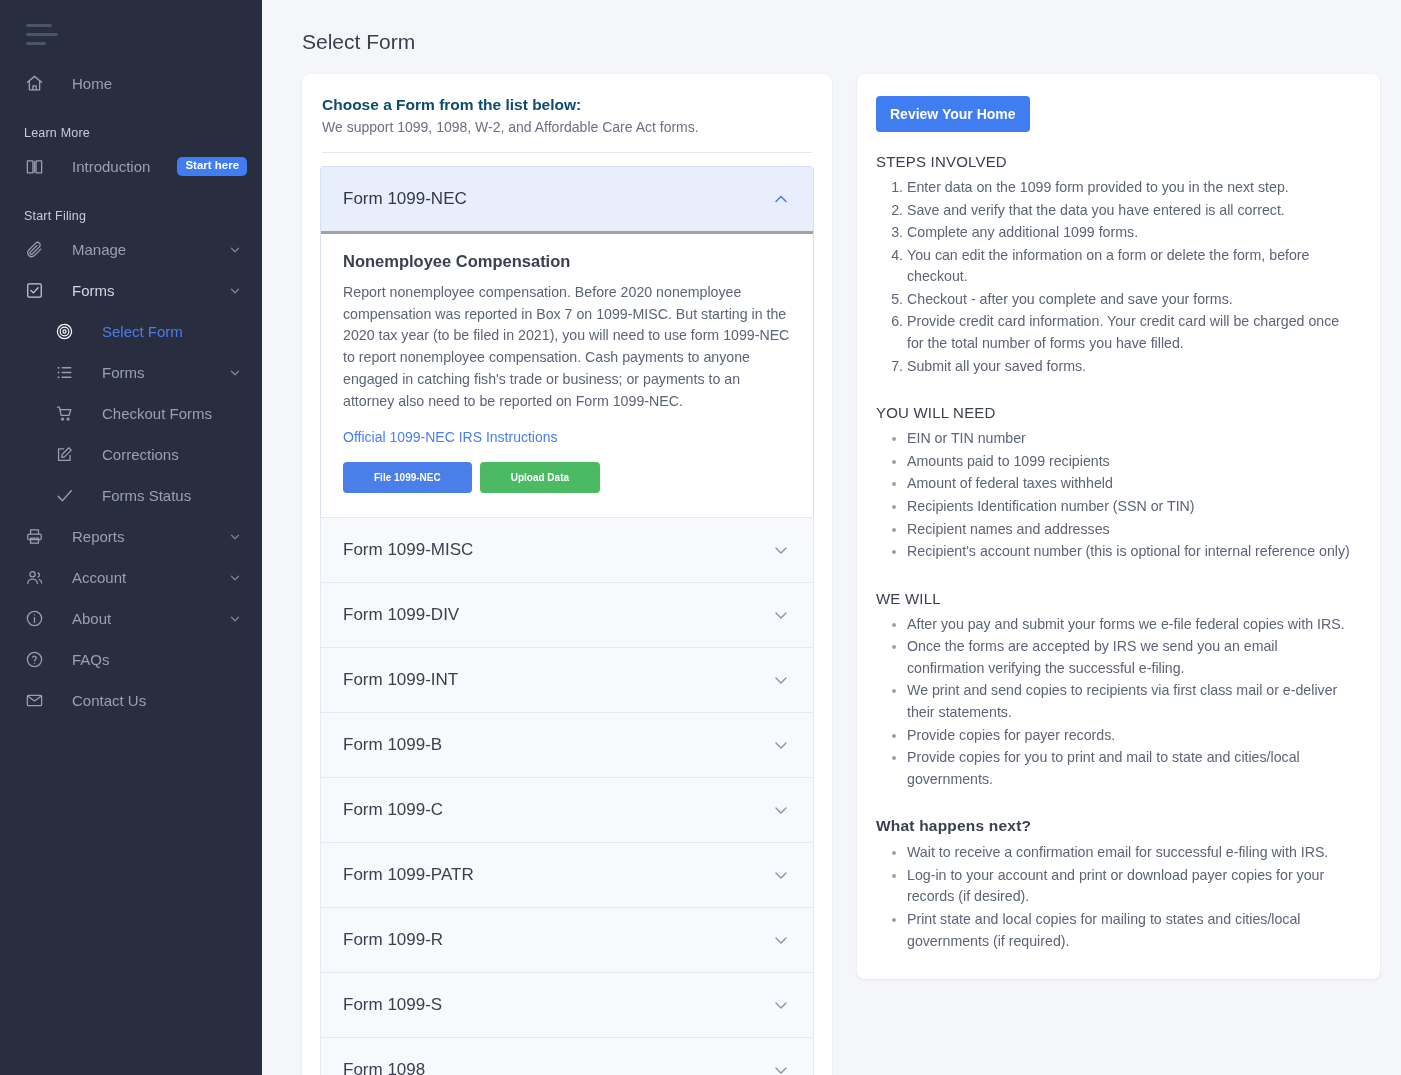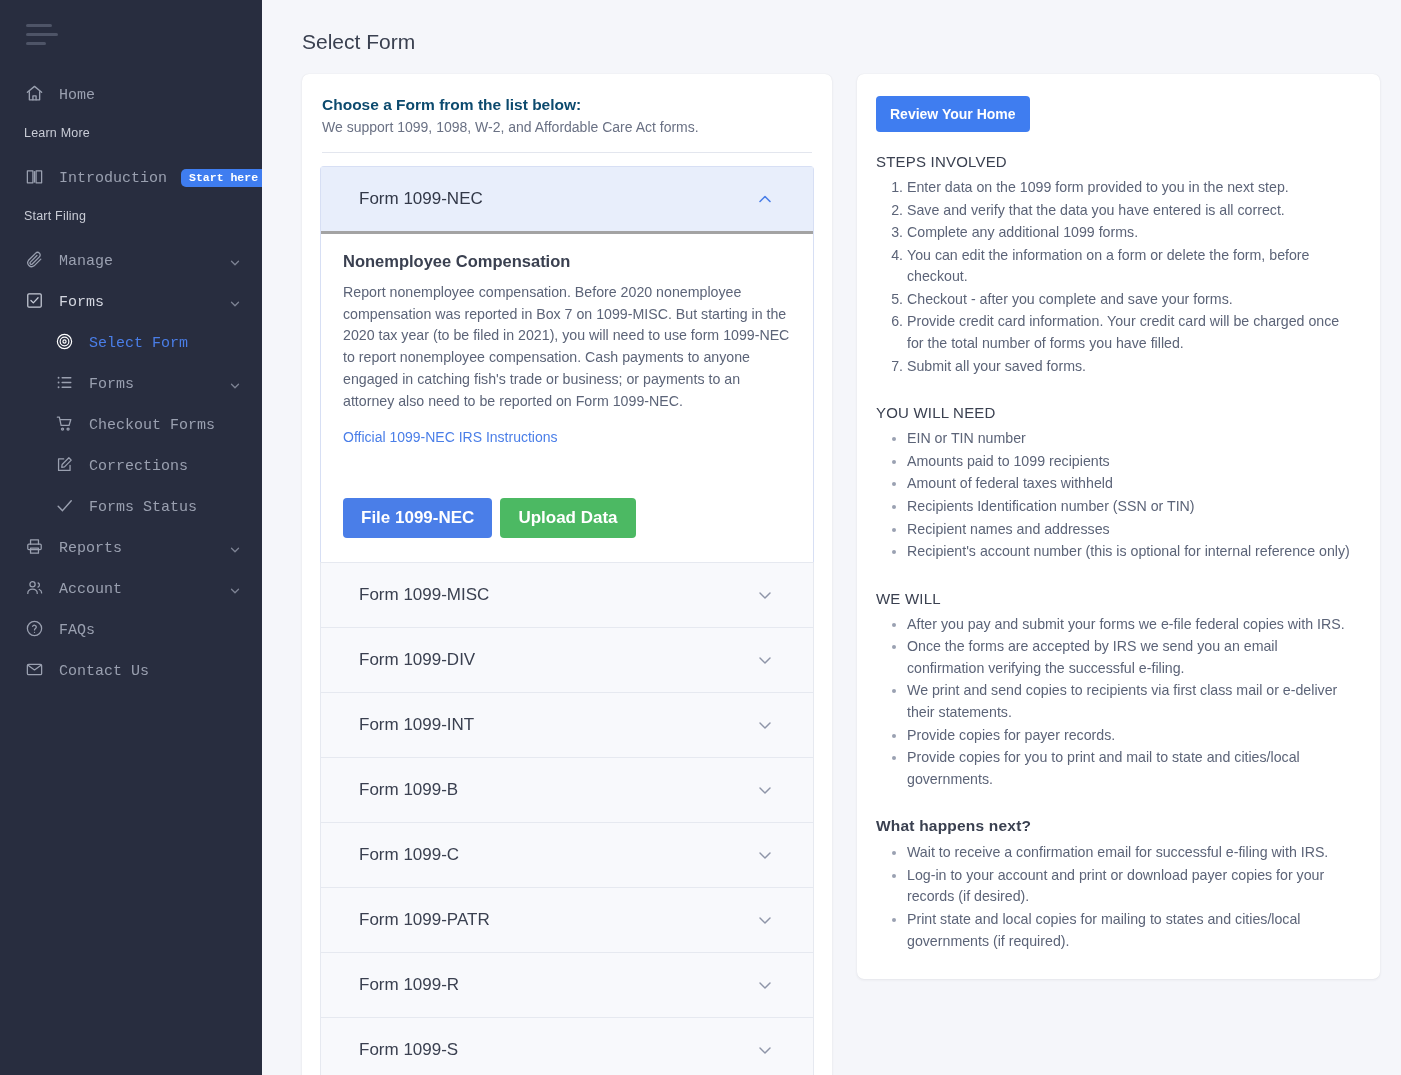--- a/index.html
+++ b/index.html
@@ -21,23 +21,23 @@
   .hamburger span { display: block; height: 3px; border-radius: 2px; background: #4e5467; margin-bottom: 6px; }
   .hamburger span.b1 { width: 26px; }
   .hamburger span.b2 { width: 32px; }
   .hamburger span.b3 { width: 20px; }
 
   .nav-section-label {
     font-size: 12.5px; color: #c9ccd6; padding: 0 0 0 24px;
     margin: 22px 0 6px 0; letter-spacing: .2px;
   }
   .nav-item {
-    display: flex; align-items: flex-end; gap: 14px;
+    display: flex; align-items: center; gap: 27px;
     height: 41px; padding: 0 20px 0 24px; cursor: pointer;
-    font-size: 15px; color: #9aa0b0; position: relative; font-family: Liberation Mono, monospace;
+    font-size: 15px; color: #9aa0b0; position: relative;
   }
   .nav-item .ic { width: 21px; height: 21px; flex: 0 0 21px; display: flex; align-items: center; justify-content: center; }
   .nav-item .ic svg { width: 19px; height: 19px; display: block; }
   .nav-item .lbl { flex: 1 1 auto; white-space: nowrap; }
   .nav-item .chev { width: 14px; height: 14px; flex: 0 0 14px; opacity: .75; }
   .nav-item.sub { padding-left: 54px; }
   .nav-item.active .lbl { color: #4a7ee8; }
   .nav-item.active .ic svg { stroke: #ffffff; }
   .badge-pill {
     background: #3f7df0; color: #fff; font-size: 11.5px; font-weight: bold;
@@ -57,33 +57,33 @@
   .left-card .head { padding: 0 20px; }
   .head-title { font-size: 15.5px; font-weight: bold; color: #0c4a6e; margin-bottom: 5px; }
   .head-sub { font-size: 14px; color: #6a7184; }
   .divider { height: 1px; background: #e3e6ee; margin: 17px 20px 13px; }
 
   .accordion { padding: 0 18px 0; }
   .acc-item { border: 1px solid #e6e9f0; border-bottom: none; }
   .acc-item:first-child { border-radius: 4px 4px 0 0; }
   .acc-head {
     display: flex; align-items: center; justify-content: space-between;
-    padding: 0 38px; height: 64px; cursor: pointer;
+    padding: 0 22px; height: 64px; cursor: pointer;
     font-size: 17px; color: #3a4050; background: #f8f9fc;
   }
   .acc-item.open > .acc-head { background: #e8eefb; color: #323848; }
   .acc-item.open { border-color: #d7dff4; }
   .chev-sm { width: 20px; height: 20px; flex: 0 0 20px; }
   .acc-body { background: #fff; padding: 18px 22px 24px; border-top: 3px solid #a3a3a3; }
   .acc-body h3 { font-size: 16.5px; color: #3a4050; font-weight: bold; margin-bottom: 11px; }
   .acc-body p { font-size: 14.2px; line-height: 1.53; color: #5c6478; margin-bottom: 16px; }
   .irs-link { font-size: 14px; color: #4a7ee8; text-decoration: none; display: inline-block; margin-bottom: 17px; cursor: pointer; }
   .btn-row { display: flex; gap: 8px; }
-  .btn { border: none; border-radius: 4px; color: #fff; font-size: 17px;
-         font-family: inherit; padding: 10px 18px; cursor: pointer; font-weight: bold; margin-top: 36px; }
+  .btn { border: none; border-radius: 4px; color: #fff; font-size: 10px;
+         font-family: inherit; padding: 10px 31px; cursor: pointer; font-weight: bold; }
   .btn-blue { background: #4a7ee8; }
   .btn-green { background: #4cb963; }
 
   
   .right-card { flex: 1 1 auto; padding: 22px 24px 26px 19px; max-height: 935px; overflow: hidden; }
   .btn-review { background: #3f7df0; border: none; color: #fff; font-size: 14px; font-weight: bold;
                 border-radius: 4px; padding: 10px 14px; font-family: inherit; cursor: pointer; margin-bottom: 21px; }
   .sec-title { font-size: 15px; color: #3a4050; letter-spacing: .2px; margin-bottom: 7px; }
   .sec-title.caps { font-weight: normal; }
   .sec-title.q { font-weight: bold; font-size: 15.5px; }
@@ -243,20 +243,35 @@
           </svg>
       </span>
       <span class="lbl">Account</span>
       <span class="chev">
         <svg viewBox="0 0 24 24" fill="none" stroke="#9aa0b0" stroke-width="2.2" stroke-linecap="round" stroke-linejoin="round">
             <path d="M6 9l6 6 6-6"></path>
           </svg>
       </span>
     </div>
 
+    <div class="nav-item">
+      <span class="ic">
+        <svg viewBox="0 0 24 24" fill="none" stroke="#9aa0b0" stroke-width="1.6" stroke-linecap="round" stroke-linejoin="round">
+            <circle cx="12" cy="12" r="9"></circle>
+            <path d="M12 11v6"></path>
+            <path d="M12 7.5h.01"></path>
+          </svg>
+      </span>
+      <span class="lbl">About</span>
+      <span class="chev">
+        <svg viewBox="0 0 24 24" fill="none" stroke="#9aa0b0" stroke-width="2.2" stroke-linecap="round" stroke-linejoin="round">
+            <path d="M6 9l6 6 6-6"></path>
+          </svg>
+      </span>
+    </div>
 
     <div class="nav-item">
       <span class="ic">
         <svg viewBox="0 0 24 24" fill="none" stroke="#9aa0b0" stroke-width="1.6" stroke-linecap="round" stroke-linejoin="round">
             <circle cx="12" cy="12" r="9"></circle>
             <path d="M9.7 9.3a2.4 2.4 0 014.6.9c0 1.6-2.3 2.1-2.3 3.6"></path>
             <path d="M12 16.8h.01"></path>
           </svg>
       </span>
       <span class="lbl">FAQs</span>

